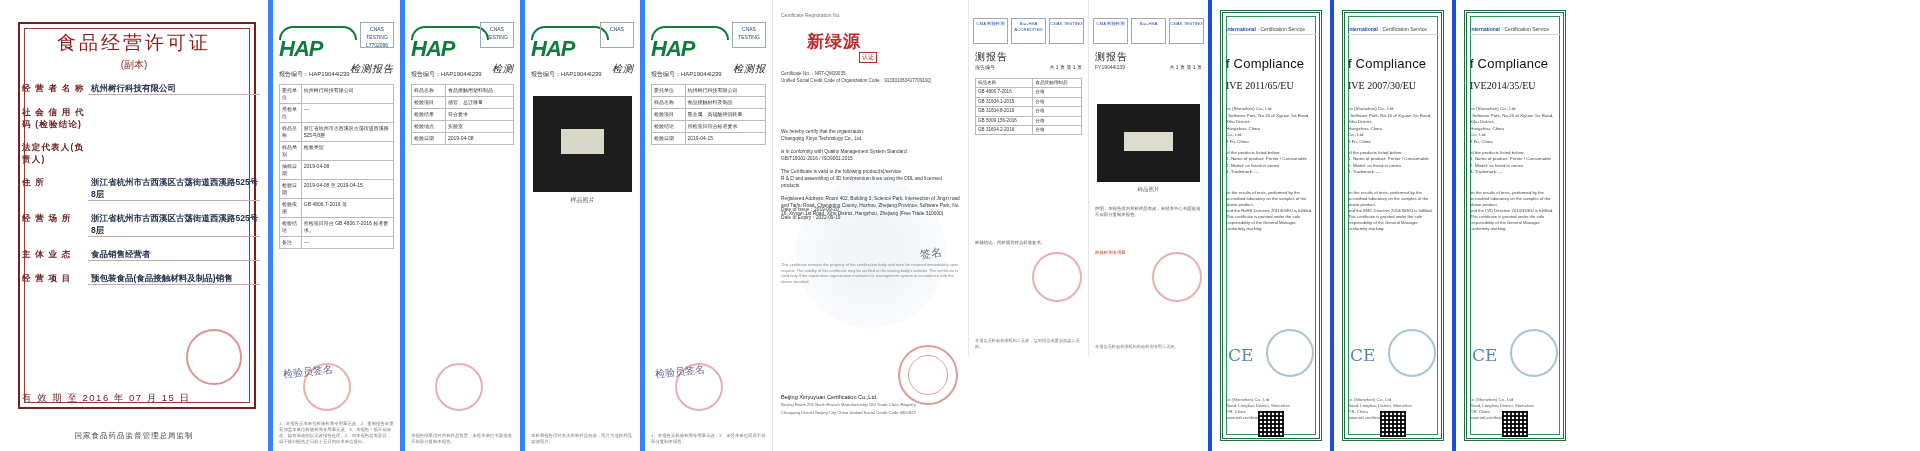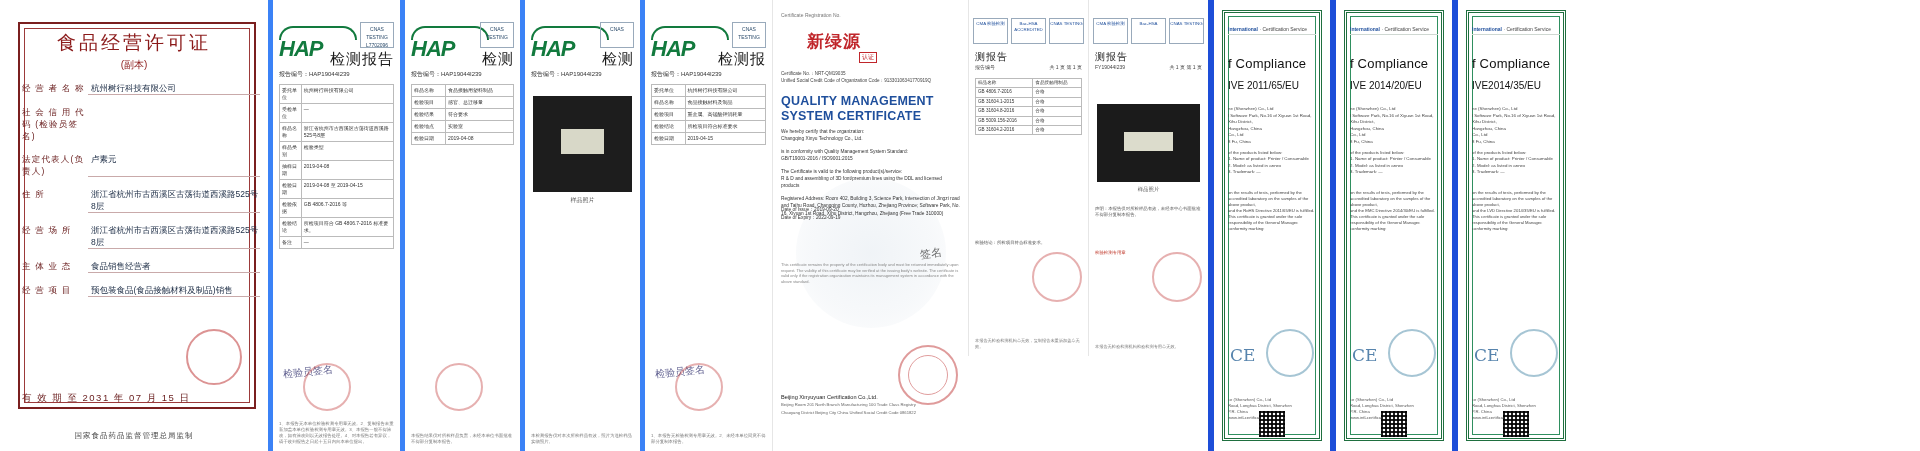--- a/index.html
+++ b/index.html
@@ -8,35 +8,35 @@
 
   
   .cert{position:relative;box-sizing:border-box;background:#fff;overflow:hidden;flex:0 0 auto;}
 
   
   .lic{width:268px;height:451px;padding:14px 10px;}
   .lic-inner{position:absolute;left:18px;top:22px;right:12px;bottom:42px;border:2px solid #7a1f1f;}
   .lic-inner:before{content:"";position:absolute;left:4px;top:4px;right:4px;bottom:4px;border:1px solid #9c3a3a;}
   .lic-title{position:absolute;left:0;right:0;top:30px;text-align:center;color:#8b1a1a;font-size:19px;letter-spacing:3px;font-family:"DejaVu Sans",sans-serif;}
   .lic-sub{position:absolute;left:0;right:0;top:58px;text-align:center;color:#8b1a1a;font-size:10px;}
-  .lic-rows{position:absolute;left:22px;right:8px;top:82px;}
+  .lic-rows{position:absolute;left:22px;right:8px;top:82px;font-weight:bold;}
   .lic-row{display:flex;font-size:8.5px;color:#3a2a2a;line-height:12px;margin-bottom:11px;}
   .lic-row .k{flex:0 0 66px;letter-spacing:1.2px;color:#6b2020;}
   .lic-row .v{flex:1 1 auto;border-bottom:1px solid #c9aaaa;padding-left:3px;color:#22324a;}
   .lic-valid{position:absolute;left:22px;right:16px;bottom:46px;font-size:9.5px;color:#6b2020;letter-spacing:1.5px;}
   .lic-foot{position:absolute;left:0;right:0;bottom:10px;text-align:center;font-size:7.5px;color:#444;letter-spacing:1px;}
   .lic-seal{position:absolute;right:26px;bottom:66px;width:52px;height:52px;border:2px solid #c03a3a;border-radius:50%;opacity:.55;}
 
   
   .hap{width:120px;height:451px;border-left:5px solid #3b82f6;}
   .hap.w132{width:132px;}
   .hap .logo{position:absolute;left:6px;top:26px;font-size:22px;font-weight:bold;color:#127a3e;font-style:italic;letter-spacing:-1px;}
   .hap .logo .arc{display:block;width:74px;height:12px;border:2px solid #127a3e;border-bottom:none;border-radius:40px 40px 0 0;margin-bottom:-4px;}
   .hap .cnas{position:absolute;right:6px;top:22px;width:34px;height:26px;border:1px solid #9ab;font-size:5px;color:#2a4a6a;text-align:center;line-height:8px;padding-top:2px;box-sizing:border-box;}
-  .hap .rpt{position:absolute;right:6px;top:50px;font-size:15px;color:#1b1b1b;letter-spacing:1px;}
+  .hap .rpt{position:absolute;right:6px;top:62px;font-size:10px;color:#1b1b1b;letter-spacing:1px;font-style:italic;}
   .hap .idbox{position:absolute;left:6px;right:6px;top:70px;font-size:6px;color:#333;}
   .hap table{position:absolute;left:6px;right:6px;top:84px;border-collapse:collapse;width:calc(100% - 12px);font-size:5px;color:#333;}
   .hap table td{border:1px solid #bbb;padding:2px 2px;line-height:7px;vertical-align:top;}
   .hap .sig{position:absolute;left:10px;bottom:72px;font-size:10px;color:#2a2a6a;opacity:.75;transform:rotate(-6deg);}
   .hap .stamp{position:absolute;left:30px;bottom:40px;width:44px;height:44px;border:2px solid #c03a3a;border-radius:50%;opacity:.4;}
   .hap .fineprint{position:absolute;left:6px;right:6px;bottom:6px;font-size:4.4px;color:#777;line-height:6px;}
   .hap .photo{position:absolute;left:8px;right:8px;top:96px;height:96px;background:#1d1d1d;}
   .hap .photo:after{content:"";position:absolute;left:28%;top:34%;width:44%;height:26%;background:#d8d8c8;}
   .hap .photocap{position:absolute;left:0;right:0;top:196px;text-align:center;font-size:6px;color:#555;}
 
@@ -66,27 +66,27 @@
   .cma table td{border:1px solid #bbb;padding:1px 2px;line-height:6.4px;}
   .cma .photo{position:absolute;left:8px;right:8px;top:104px;height:78px;background:#1b1b1b;}
   .cma .photo:after{content:"";position:absolute;left:26%;top:36%;width:48%;height:24%;background:#dcdccc;}
   .cma .photocap{position:absolute;left:0;right:0;top:186px;text-align:center;font-size:5.4px;color:#555;}
   .cma .note{position:absolute;left:6px;right:6px;top:200px;font-size:4.4px;color:#555;line-height:6.4px;}
   .cma .red{color:#c0392b;}
   .cma .stamp{position:absolute;right:6px;bottom:54px;width:46px;height:46px;border:2px solid #c03a3a;border-radius:50%;opacity:.4;}
   .cma .fineprint{position:absolute;left:6px;right:6px;bottom:6px;font-size:4.2px;color:#777;line-height:6px;}
 
   
-  .eu{width:122px;height:451px;border-left:6px solid #1d4ed8;padding:10px 12px;}
+  .eu{width:122px;height:451px;border-left:4px solid #1d4ed8;padding:10px 12px;}
   .eu-frame{position:absolute;left:8px;top:10px;right:8px;bottom:10px;border:3px double #1f6f3f;}
   .eu-frame:before{content:"";position:absolute;left:3px;top:3px;right:3px;bottom:3px;border:1px solid #2f8f5f;}
   .eu .hdr{position:absolute;left:14px;right:14px;top:26px;font-size:5px;color:#444;border-bottom:1px solid #cfd8d2;padding-bottom:2px;}
   .eu .hdr b{color:#1f4f9c;}
   .eu .title{position:absolute;left:14px;right:10px;top:56px;font-size:13px;color:#111;letter-spacing:.2px;}
-  .eu .std{position:absolute;left:14px;right:10px;top:80px;font-size:10px;color:#111;}
+  .eu .std{position:absolute;left:14px;right:10px;top:80px;font-size:10px;color:#111;font-family:Liberation Serif, serif;}
   .eu .addr{position:absolute;left:14px;right:12px;top:106px;font-size:4.4px;color:#444;line-height:6.6px;}
   .eu .body{position:absolute;left:14px;right:12px;top:190px;font-size:4.2px;color:#444;line-height:6px;}
   .eu .ce{position:absolute;left:16px;bottom:86px;font-size:17px;color:#3a6f9f;font-family:"DejaVu Serif",serif;opacity:.85;}
   .eu .seal{position:absolute;right:16px;bottom:74px;width:44px;height:44px;border:2px solid #3a7f9f;border-radius:50%;opacity:.45;}
   .eu .foot{position:absolute;left:14px;right:12px;bottom:30px;font-size:4.2px;color:#555;line-height:6px;}
   .eu .qr{position:absolute;left:50%;transform:translateX(-50%);bottom:14px;width:26px;height:26px;background:
      repeating-linear-gradient(0deg,#222 0 2px,#fff 2px 4px),
      repeating-linear-gradient(90deg,#222 0 2px,transparent 2px 4px);
      background-blend-mode:multiply;}
 </style>
@@ -99,45 +99,44 @@
     <div class="lic-inner"></div>
     <div class="lic-title">食品经营许可证</div>
     <div class="lic-sub">(副本)</div>
     <div class="lic-rows">
       <div class="lic-row">
           <span class="k">经 营 者 名 称</span>
           <span class="v">杭州树行科技有限公司</span>
         </div>
       <div class="lic-row">
           <span class="k">社 会 信 用 代 码
-(检验员签名)</span>
+(检验结论)</span>
         </div>
       <div class="lic-row">
           <span class="k">法定代表人(负责人)</span>
-          <span class="v">卢素元</span>
         </div>
       <div class="lic-row">
           <span class="k">住            所</span>
           <span class="v">浙江省杭州市古西溪区古荡街道西溪路525号8层</span>
         </div>
       <div class="lic-row">
           <span class="k">经 营 场 所</span>
           <span class="v">浙江省杭州市古西溪区古荡街道西溪路525号8层</span>
         </div>
       <div class="lic-row">
           <span class="k">主 体 业 态</span>
           <span class="v">食品销售经营者</span>
         </div>
       <div class="lic-row">
           <span class="k">经 营 项 目</span>
           <span class="v">预包装食品(食品接触材料及制品)销售</span>
         </div>
     </div>
     <div class="lic-seal"></div>
-    <div class="lic-valid">有 效 期 至  2031  年 07  月 15  日</div>
+    <div class="lic-valid">有 效 期 至  2016  年 07  月 15  日</div>
     <div class="lic-foot">国家食品药品监督管理总局监制</div>
   </div>
 
   <div class="cert hap w132">
     <div class="logo"><span class="arc"></span><span>HAP</span></div>
     <div class="cnas">CNAS
 TESTING
 L7702096</div>
     <div class="rpt">检测报告</div>
     <div class="idbox"><span>报告编号：</span><span>HAP19044I239</span></div>
@@ -267,21 +266,20 @@
 
   <div class="cert qms">
     <div class="wm"></div>
     <div class="topline">Certificate Registration No.</div>
     <div class="brand">新绿源</div>
     <div class="brandsub">认证</div>
     <div class="meta">
       <div>Certificate No.：NRT-QM19035</div>
       <div>Unified Social Credit Code of Organization Code：91330106341770919Q</div>
     </div>
-    <h1><span>QUALITY MANAGEMENT</span><br><span>SYSTEM CERTIFICATE</span></h1>
     <div class="body">
       <div>We hereby certify that the organization:</div>
       <div>Changqing Xinyu Technology Co., Ltd.</div>
       <div style="height:5px"></div>
       <div>is in conformity with Quality Management System Standard:</div>
       <div>GB/T19001-2016 / ISO9001:2015</div>
       <div style="height:5px"></div>
       <div>The Certificate is valid to the following product(s)/service:</div>
       <div>R &amp; D and assembling of 3D font/premium lines using the DDL and licensed products</div>
       <div style="height:5px"></div>
@@ -400,21 +398,21 @@
       <div>P.R. China</div>
       <div>www.intl-certification.com</div>
     </div>
     <div class="qr"></div>
   </div>
 
   <div class="cert eu">
     <div class="eu-frame"></div>
     <div class="hdr"><b>International</b> · <span>Certification Service</span></div>
     <div class="title">f Compliance</div>
-    <div class="std">IVE 2014/20/EU</div>
+    <div class="std">IVE 2007/30/EU</div>
     <div class="addr">
       <div>ne (Shenzhen) Co., Ltd</div>
       <div>l Software Park, No.16 of Xiyuan 1st Road, Xihu District,</div>
       <div>Hangzhou, China</div>
       <div>Co., Ltd</div>
       <div>8 Fu, China</div>
       <div style="height:4px"></div>
       <div>of the products listed below:</div>
       <div>1. Name of product: Printer / Consumable</div>
       <div>2. Model: as listed in annex</div>

